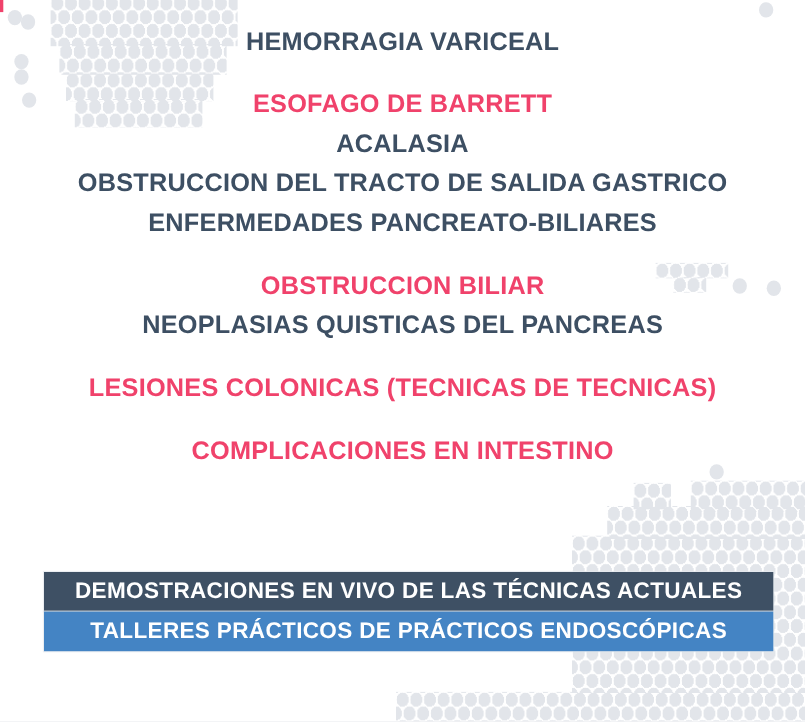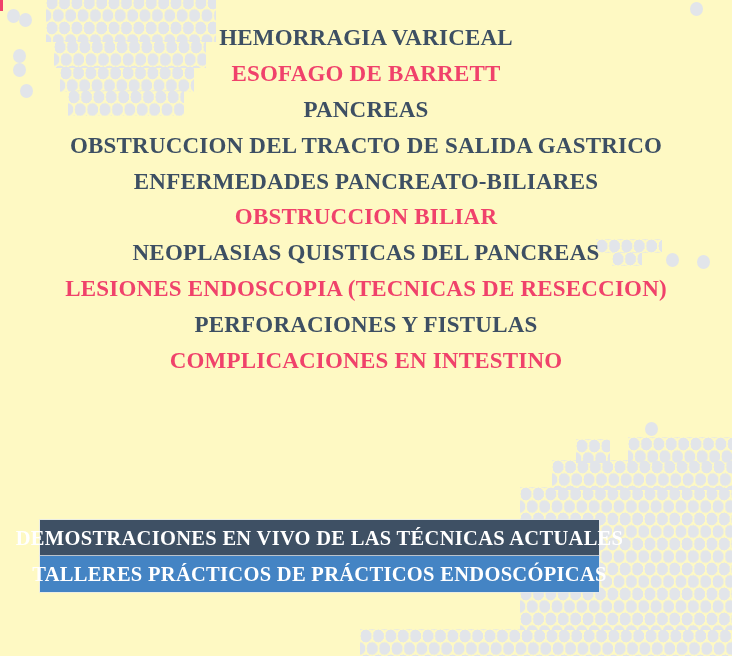--- a/index.html
+++ b/index.html
@@ -1,22 +1,22 @@
 <!DOCTYPE html>
 <html><head>
 <meta charset="utf-8">
 <style>
   html,body{margin:0;padding:0;}
   body{background:#ced3db;}
   .page{
     position:relative;
     width:732px;height:656px;
     overflow:hidden;
-    background:#fef9c3;
-    font-family:Liberation Serif, serif;
+    background:#ffffff;
+    font-family:Liberation Sans, sans-serif;
   }
   
   .dots{
     position:absolute;
     background-image:
       radial-gradient(5.6px 6.6px at 6px 7px, #e2e5ea 97%, rgba(226,229,234,0) 100%),
       radial-gradient(5.6px 6.6px at 6px 7px, #e2e5ea 97%, rgba(226,229,234,0) 100%);
     background-size:12.4px 25px, 12.4px 25px;
     background-position:0 0, 6.2px 12.5px;
   }
@@ -38,25 +38,25 @@
   }
   .topic{
     height:35.9px;
     display:flex;align-items:center;justify-content:center;
     font-size:23px;
     font-weight:bold;
     letter-spacing:0.2px;
     white-space:nowrap;
   }
   .topic[data-color="navy"]{color:#3d4f63;}
-  .topic[data-color="pink"]{color:#f0426b;}
+  .topic[data-color="pink"]{color:#f0426b;margin-top:21px;}
   
   .bars{
     position:absolute;
-    left:40px;top:520px;width:559px;
+    left:40px;top:520px;width:663px;
   }
   .bar{
     height:36px;
     display:flex;align-items:center;justify-content:center;
     color:#ffffff;
     font-size:20.5px;
     font-weight:bold;
     letter-spacing:0.3px;
     white-space:nowrap;
     box-shadow:0 0 0 1px rgba(228,232,238,0.75);
@@ -97,27 +97,26 @@
     <div class="dots" style="left:552px;top:460px;width:180px;height:30px;"></div>
     <div class="dots" style="left:520px;top:487px;width:212px;height:143px;"></div>
     <div class="dots" style="left:360px;top:629px;width:372px;height:27px;"></div>
   </div>
 
   <div class="corner-accent"></div>
 
   <div class="topics">
     <div class="topic" data-color="navy">HEMORRAGIA VARICEAL</div>
     <div class="topic" data-color="pink">ESOFAGO DE BARRETT</div>
-    <div class="topic" data-color="navy">PANCREAS</div>
+    <div class="topic" data-color="navy">ACALASIA</div>
     <div class="topic" data-color="navy">OBSTRUCCION DEL TRACTO DE SALIDA GASTRICO</div>
     <div class="topic" data-color="navy">ENFERMEDADES PANCREATO-BILIARES</div>
     <div class="topic" data-color="pink">OBSTRUCCION BILIAR</div>
     <div class="topic" data-color="navy">NEOPLASIAS QUISTICAS DEL PANCREAS</div>
-    <div class="topic" data-color="pink">LESIONES ENDOSCOPIA (TECNICAS DE RESECCION)</div>
-    <div class="topic" data-color="navy">PERFORACIONES Y FISTULAS</div>
+    <div class="topic" data-color="pink">LESIONES COLONICAS (TECNICAS DE TECNICAS)</div>
     <div class="topic" data-color="pink">COMPLICACIONES EN INTESTINO</div>
   </div>
 
   <div class="bars">
     <div class="bar" data-color="navy">DEMOSTRACIONES EN VIVO DE LAS TÉCNICAS ACTUALES</div>
     <div class="bar" data-color="blue">TALLERES PRÁCTICOS DE PRÁCTICOS ENDOSCÓPICAS</div>
   </div>
 
 </div>
 

